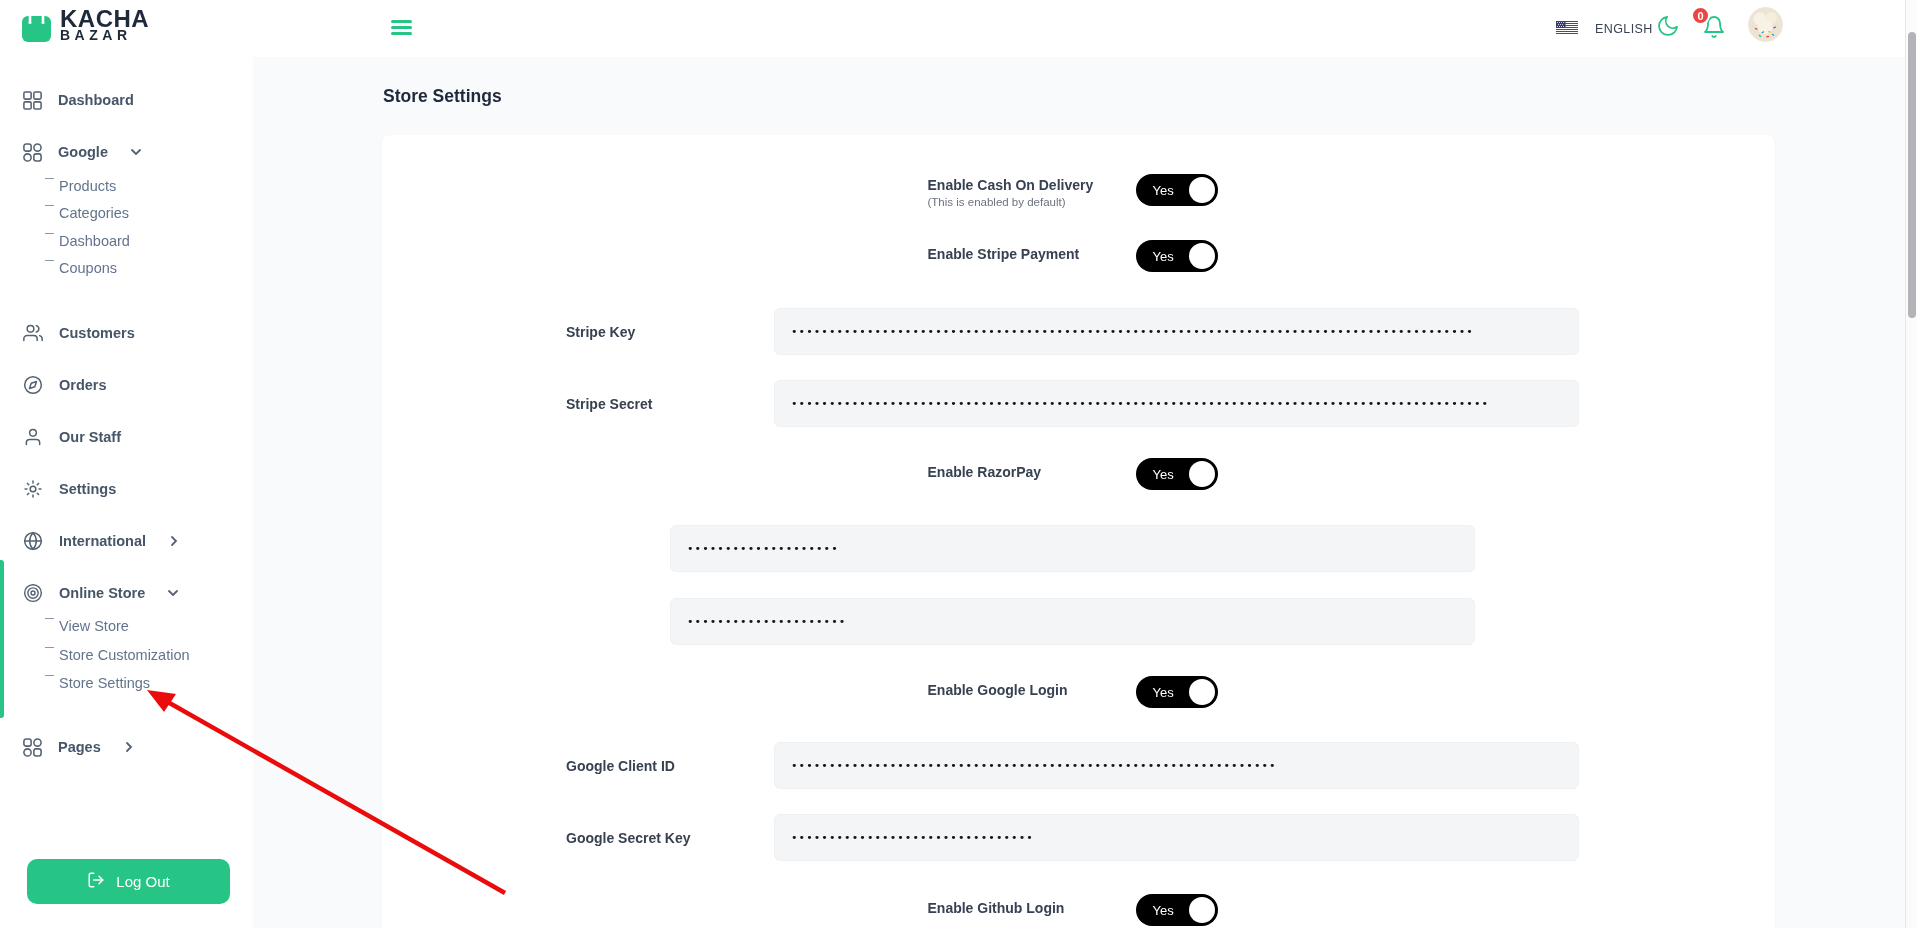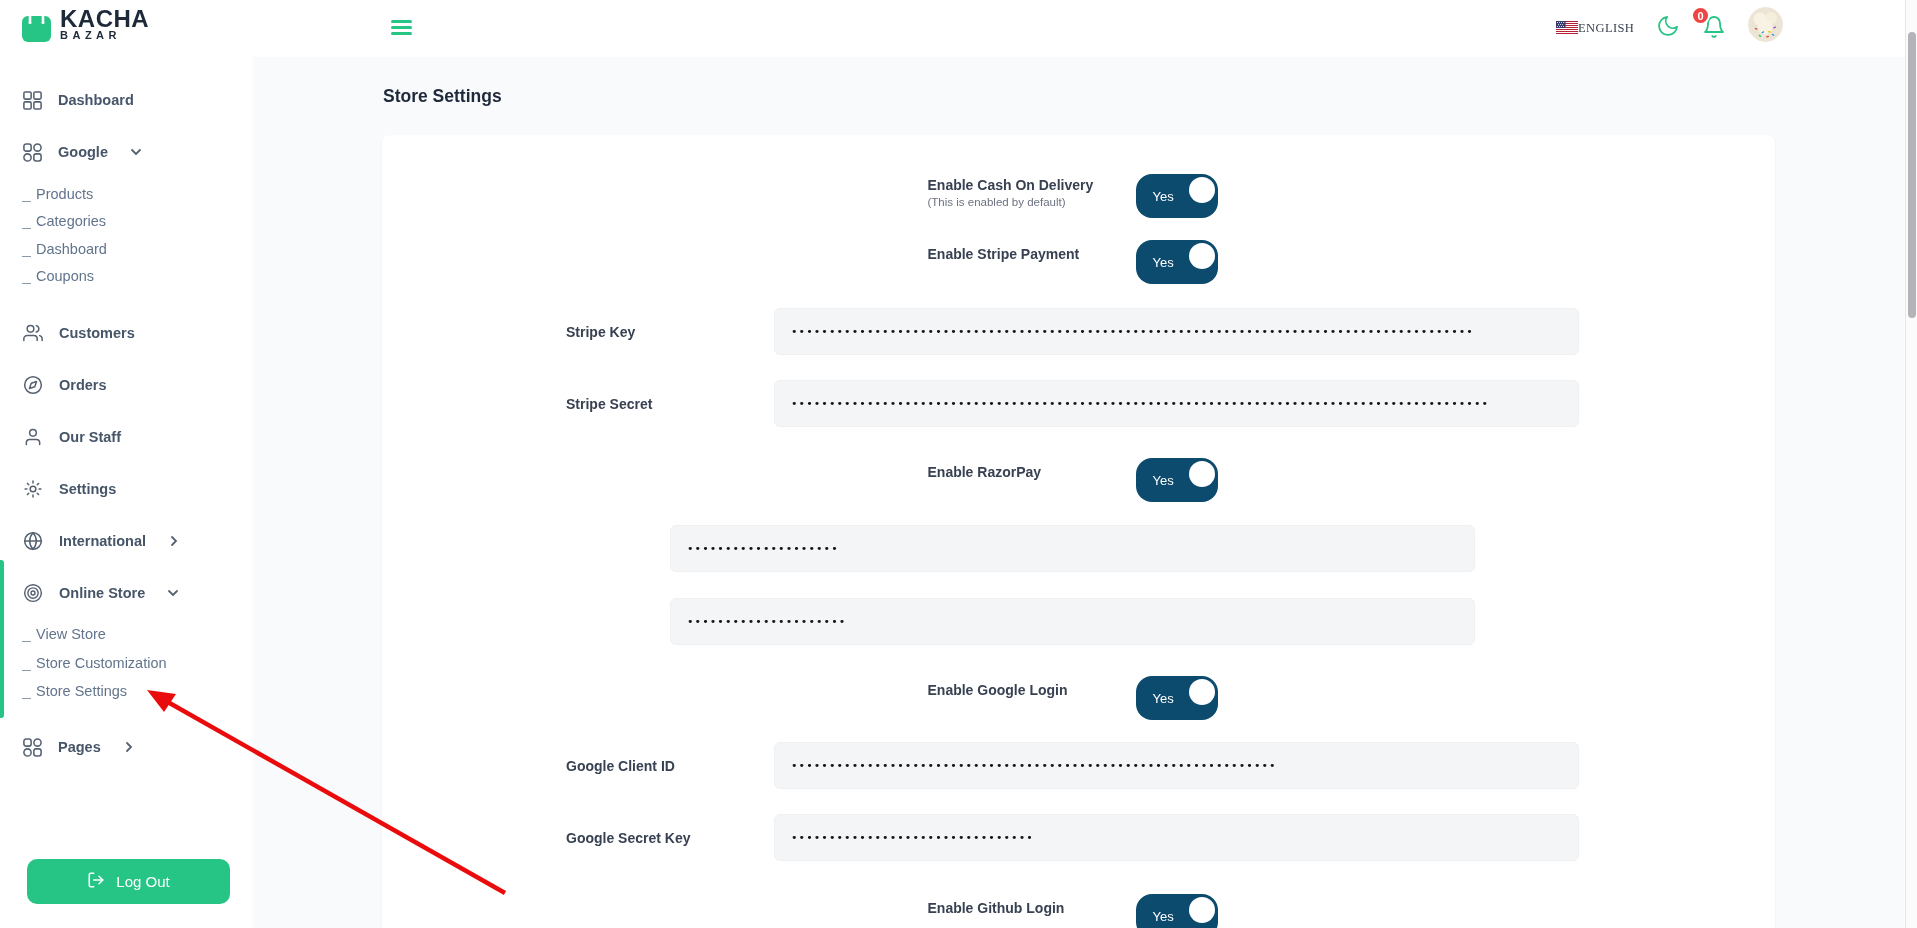--- a/index.html
+++ b/index.html
@@ -3,52 +3,52 @@
 <meta charset="utf-8">
 <style>
   * { margin:0; padding:0; box-sizing:border-box; }
   html,body { width:1917px; height:928px; overflow:hidden; }
   body { font-family:"Liberation Sans", sans-serif; background:#f9fafb; position:relative; }
 
   
   .topbar { position:absolute; left:0; top:0; right:12px; height:57px; background:#ffffff; z-index:3; }
   .hamburger { position:absolute; left:391px; top:20px; width:21px; height:15px; cursor:pointer; display:flex; flex-direction:column; justify-content:space-between; }
   .hamburger span { display:block; height:2.6px; border-radius:2px; background:#26c485; }
-  .lang { position:absolute; left:1556px; top:0; height:57px; display:flex; align-items:center; gap:0; cursor:pointer;font-family:Liberation Serif, serif; }
+  .lang { position:absolute; left:1556px; top:0; height:57px; display:flex; align-items:center; gap:17px; cursor:pointer; }
   .lang-label { font-size:12.5px; color:#3a4352; letter-spacing:.4px; }
   .icon-btn { position:absolute; top:14px; width:26px; height:28px; cursor:pointer; }
   .moon-btn { left:1656px; }
   .bell-btn { left:1702px; top:15px; }
   .badge { position:absolute; left:1691px; top:6px; min-width:19px; height:19px; border-radius:50%; background:#ef4444; color:#ffffff; font-size:11px; font-weight:700; display:flex; align-items:center; justify-content:center; z-index:4; border:2px solid #ffffff; }
   .avatar { position:absolute; left:1748px; top:7px; width:35px; height:35px; border-radius:50%; overflow:hidden; cursor:pointer; }
 
   
   .sidebar { position:absolute; left:0; top:0; width:253px; height:928px; background:#ffffff; z-index:5; }
   .logo { position:absolute; left:22px; top:9px; display:flex; gap:9px; cursor:pointer; }
   .logo-text .l1 { font-size:24px; font-weight:800; color:#1e2a3a; letter-spacing:.5px; line-height:20px; }
-  .logo-text .l2 { font-size:11px; font-weight:700; color:#1e2a3a; letter-spacing:4.5px; line-height:13px; }
+  .logo-text .l2 { font-size:14px; font-weight:700; color:#1e2a3a; letter-spacing:4.5px; line-height:13px; }
   .nav-item { position:absolute; left:0; width:253px; height:24px; display:flex; align-items:center; gap:16px; padding-left:23px; cursor:pointer; color:#475569; }
   .nav-item .label { font-size:14.5px; font-weight:700; }
   .nav-item svg.mi { flex:none; }
   .nav-item .chev { margin-left:6px; display:flex; }
-  .sub-item { position:absolute; left:0; width:253px; height:24px; display:flex; align-items:flex-end; padding-left:22px; cursor:pointer; color:#62748c; font-size:14.5px; }
+  .sub-item { position:absolute; left:0; width:253px; height:24px; display:flex; align-items:flex-start; padding-left:45px; cursor:pointer; color:#62748c; font-size:14.5px; }
   .sub-item .dash { width:9px; border-top:1.6px solid #8e99a8; margin-right:5px; }
   .active-bar { position:absolute; left:0; top:560px; width:4px; height:158px; background:#26c485; border-radius:0 3px 3px 0; }
   .logout-btn { position:absolute; left:27px; top:859px; width:203px; height:45px; background:#26c485; border:none; border-radius:10px; color:#ffffff; font-size:15px; font-family:"Liberation Sans",sans-serif; display:flex; align-items:center; justify-content:center; gap:11px; cursor:pointer; }
 
   
   .page-title { position:absolute; left:383px; top:86px; font-size:17.5px; font-weight:700; color:#1e293b; z-index:1; }
   .card { position:absolute; left:382px; top:135px; width:1393px; height:820px; background:#ffffff; border-radius:8px; box-shadow:0 1px 3px rgba(0,0,0,.05); z-index:1; }
   .row { position:absolute; left:184px; width:1013px; display:flex;justify-content:center; }
   .row .lbl-col { width:208px; flex:none; }
   .row .lbl { font-size:14px; font-weight:700; color:#374151; }
   .row .note { font-size:11.5px; color:#6b7280; margin-top:3px; }
   .row.trow .lbl-col { padding-top:6px; }
   .row.trow.has-note .lbl-col { padding-top:3px; }
-  .toggle { width:82px; height:44px; border-radius:16px; background:#0c4a6e; position:relative; cursor:pointer; flex:none; }
+  .toggle { width:82px; height:32px; border-radius:16px; background:#000000; position:relative; cursor:pointer; flex:none; }
   .toggle .on-label { position:absolute; left:17px; top:50%; transform:translateY(-50%); color:#ffffff; font-size:13px; }
   .toggle .knob { position:absolute; right:3px; top:3px; width:26px; height:26px; border-radius:50%; background:#ffffff; }
   .row input.masked { width:805px; height:47px; background:#f4f5f7; border:1px solid #eef0f2; border-radius:6px; padding:0 16px; font-size:11px; letter-spacing:1.1px; color:#101418; font-family:"DejaVu Sans",sans-serif; }
   .row.irow .lbl-col { display:flex; align-items:center; }
 
   
   .arrow-overlay { position:absolute; left:0; top:0; width:1917px; height:928px; z-index:50; pointer-events:none; }
   .scrollbar { position:absolute; right:0; top:0; width:12px; height:928px; background:#fbfbfb; border-left:1px solid #e7e7e7; z-index:60; }
   .scroll-thumb { position:absolute; left:1.5px; top:32px; width:8px; height:286px; background:#b4b4b8; border-radius:4px; cursor:pointer; }
 </style>

